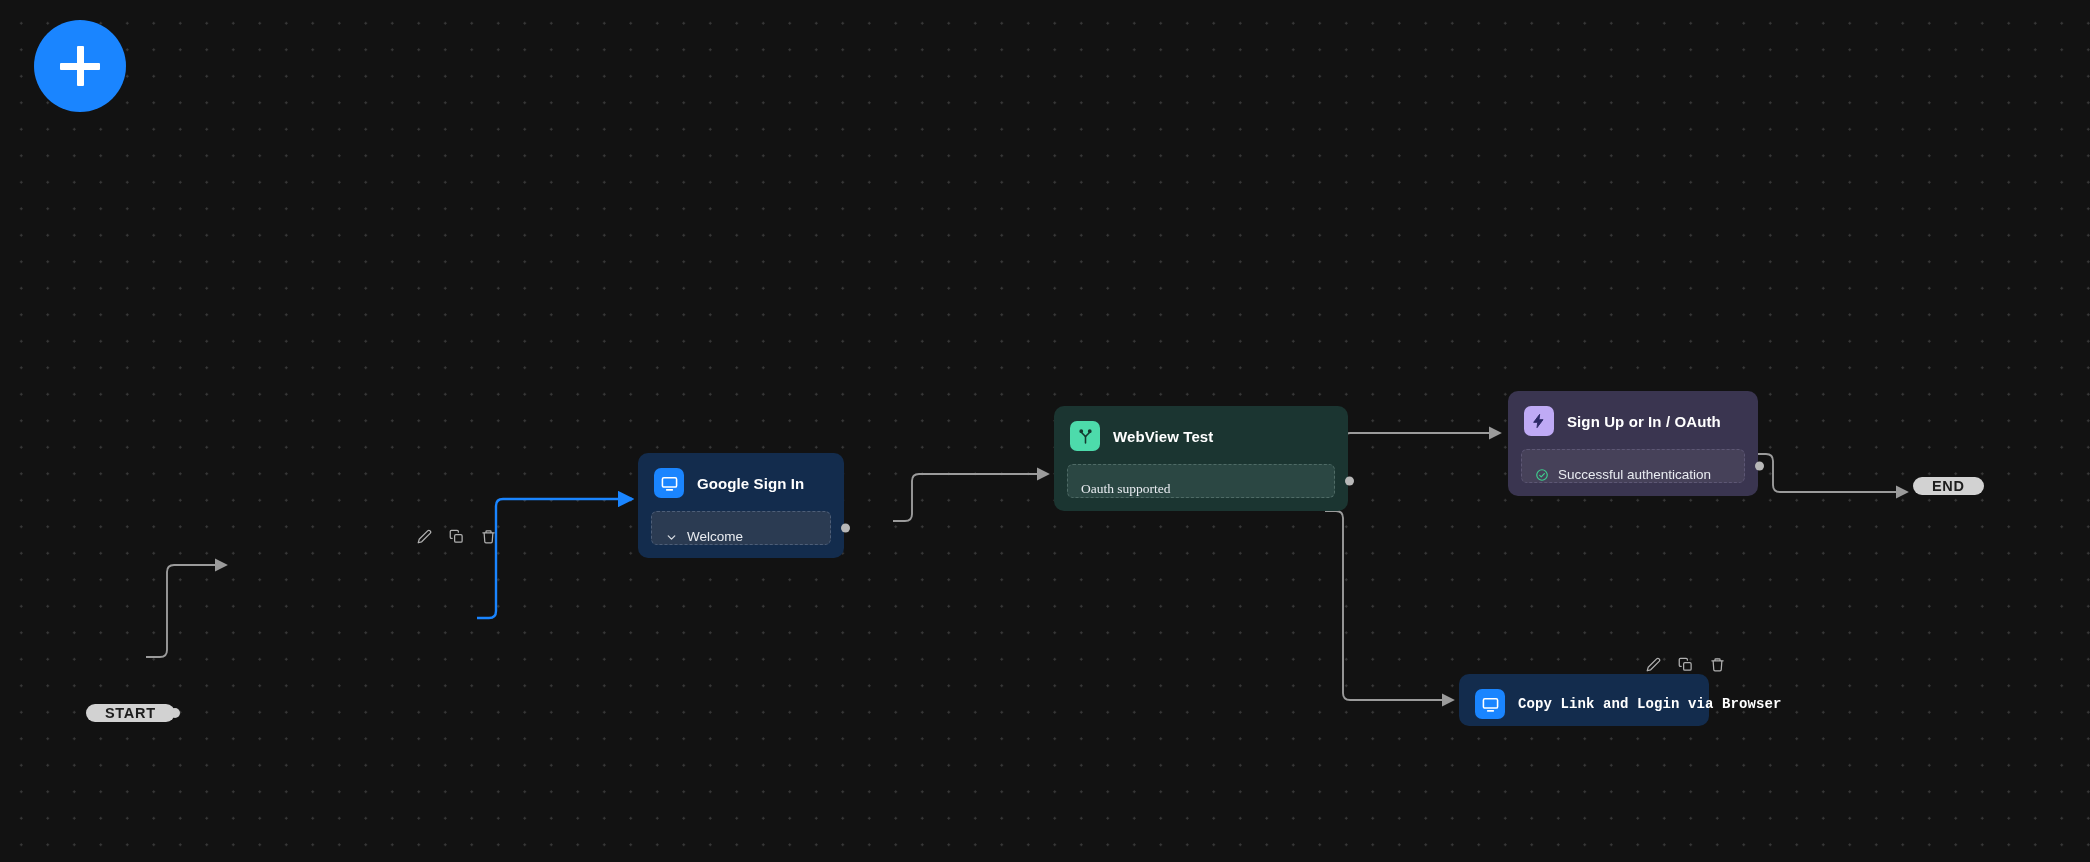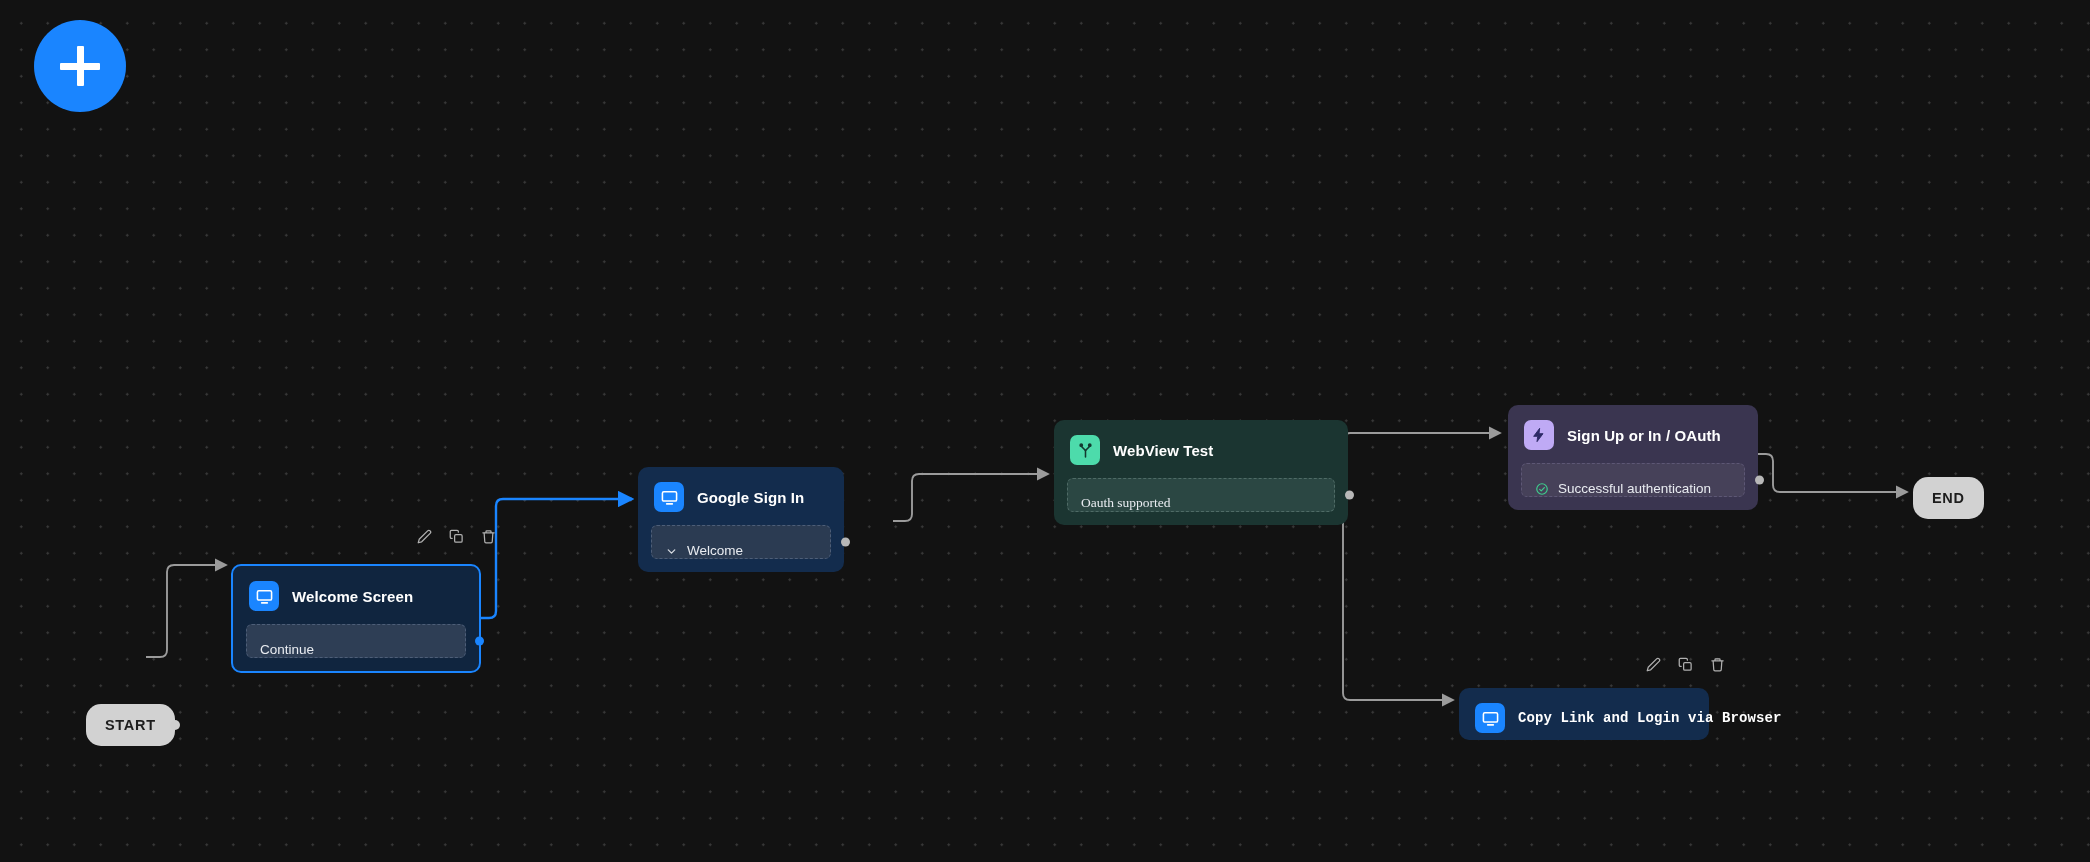--- a/index.html
+++ b/index.html
@@ -63,21 +63,21 @@
     width: 7px;
     height: 40px;
     background: #ffffff;
     border-radius: 1px;
   }
 
   
   .pill {
     position: absolute;
     height: 18px;
-    padding: 12px 19px;
+    padding: 0 19px;
     border-radius: 15px;
     background: #d2d2d2;
     color: #1d1d1d;
     font-size: 14.5px;
     font-weight: bold;
     letter-spacing: 0.7px;
     display: flex;
     align-items: center;
     justify-content: center;
     cursor: pointer;
@@ -91,21 +91,20 @@
     height: 10px;
     border-radius: 50%;
     background: #cfcfcf;
   }
 
   
   .node {
     position: absolute;
     border-radius: 10px;
     box-sizing: border-box;
-    margin-top: 14px;
   }
   .node-header {
     display: flex;
     align-items: center;
     gap: 13px;
     padding: 15px 16px 13px 16px;
   }
   .node-icon {
     width: 30px;
     height: 30px;
@@ -257,37 +256,20 @@
         <path d="M5 15H4a2 2 0 0 1-2-2V4a2 2 0 0 1 2-2h9a2 2 0 0 1 2 2v1"></path>
       </svg>
     </button>
     <button class="tb-btn">
       <svg width="15" height="15" viewBox="0 0 24 24" fill="none" stroke="#b0b0b0" stroke-width="2" stroke-linecap="round" stroke-linejoin="round">
         <path d="M3 6h18M8 6V4a1 1 0 0 1 1-1h6a1 1 0 0 1 1 1v2M19 6l-1 14a2 2 0 0 1-2 2H8a2 2 0 0 1-2-2L5 6"></path>
       </svg>
     </button>
   </div>
 
-  <div class="node node-screen selected" style="left:231px; top:550px; width:250px;">
-    <div class="node-header">
-      <span class="node-icon">
-        <svg width="17" height="17" viewBox="0 0 24 24" fill="none" stroke="#ffffff" stroke-width="2.2" stroke-linecap="round" stroke-linejoin="round">
-          <rect x="2" y="4" width="20" height="13" rx="2"></rect>
-          <path d="M8 21h8"></path>
-        </svg>
-      </span>
-      <span class="node-title">Welcome Screen</span>
-    </div>
-    <div class="node-rows">
-      <div class="node-row">
-        <span>Continue</span>
-        <span class="row-handle" style="background:#1a85ff; right:-19px;"></span>
-      </div>
-    </div>
-  </div>
 
   <div class="node node-screen" style="left:638px; top:453px; width:206px;">
     <div class="node-header">
       <span class="node-icon">
         <svg width="17" height="17" viewBox="0 0 24 24" fill="none" stroke="#ffffff" stroke-width="2.2" stroke-linecap="round" stroke-linejoin="round">
           <rect x="2" y="4" width="20" height="13" rx="2"></rect>
           <path d="M8 21h8"></path>
         </svg>
       </span>
       <span class="node-title">Google Sign In</span>

